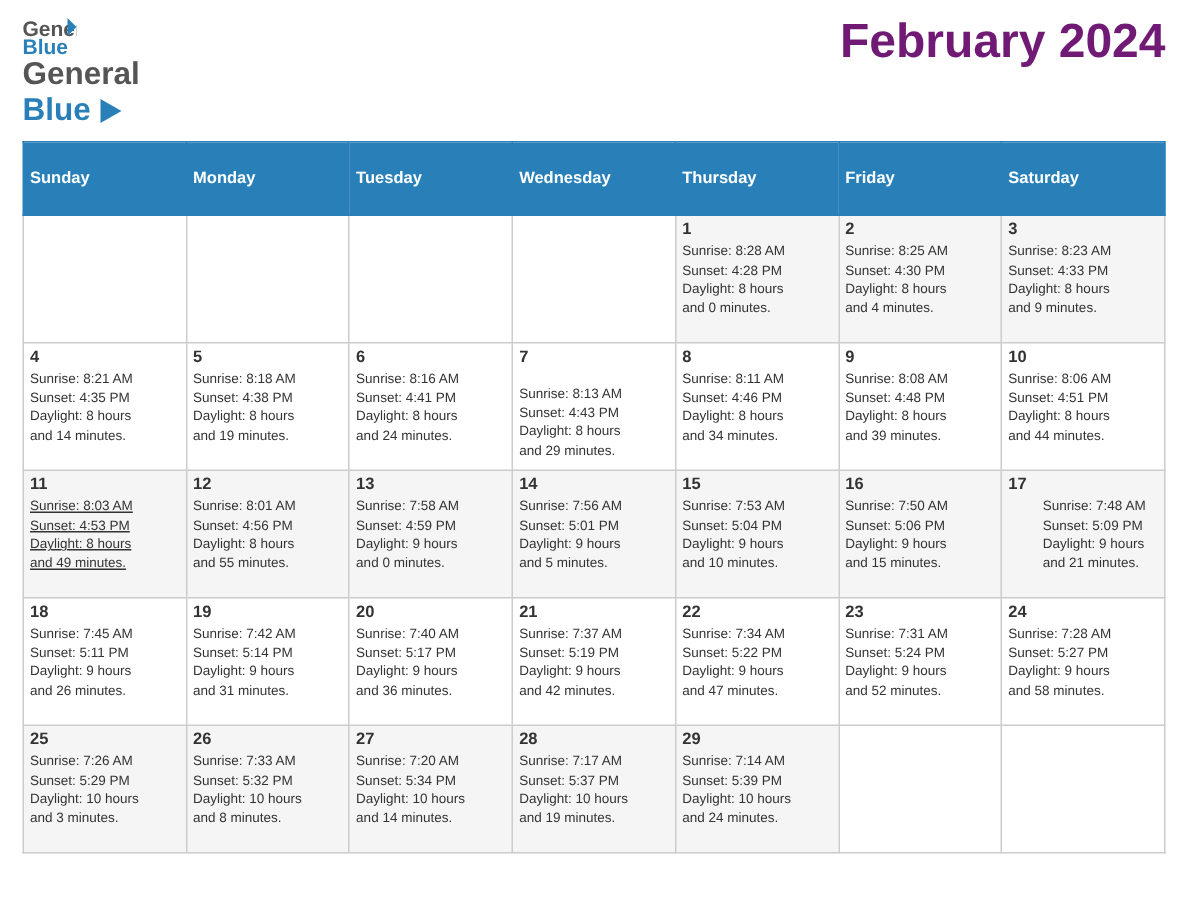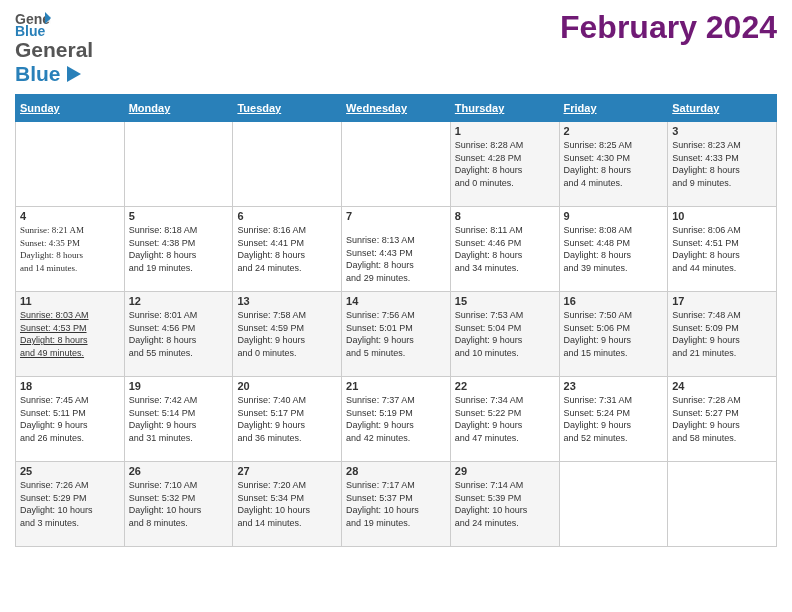--- a/index.html
+++ b/index.html
@@ -40,24 +40,23 @@
     }
     table {
       width: 100%;
       border-collapse: collapse;
       table-layout: fixed;
     }
     thead tr th {
       background-color: #2980b9;
       color: #fff;
       font-size: 11px;
-      padding: 7px 4px;
+      padding: 18px 4px;
       text-align: left;
       border: 1px solid #2980b9;
-      text-decoration: underline;
     }
     tbody tr td {
       border: 1px solid #ccc;
       vertical-align: top;
       padding: 3px 4px;
       font-size: 9.5px;
       color: #333;
       height: 85px;
       width: 113px;
       background: #fff;
@@ -155,21 +154,21 @@
             <div class="day-number">3</div>
             <div class="day-info" style="white-space: pre-line;">Sunrise: 8:23 AM
 Sunset: 4:33 PM
 Daylight: 8 hours
 and 9 minutes.</div>
           </td>
         </tr>
         <tr>
           <td>
             <div class="day-number">4</div>
-            <div class="day-info" style="white-space: pre-line; font-family: Liberation Serif, serif;">Sunrise: 8:21 AM
+            <div class="day-info" style="white-space: pre-line;">Sunrise: 8:21 AM
 Sunset: 4:35 PM
 Daylight: 8 hours
 and 14 minutes.</div>
           </td>
           <td>
             <div class="day-number">5</div>
             <div class="day-info" style="white-space: pre-line;">Sunrise: 8:18 AM
 Sunset: 4:38 PM
 Daylight: 8 hours
 and 19 minutes.</div>
@@ -248,21 +247,21 @@
           </td>
           <td>
             <div class="day-number">16</div>
             <div class="day-info" style="white-space: pre-line;">Sunrise: 7:50 AM
 Sunset: 5:06 PM
 Daylight: 9 hours
 and 15 minutes.</div>
           </td>
           <td>
             <div class="day-number">17</div>
-            <div class="day-info" style="white-space: pre-line;">Sunrise: 7:48 AM
+            <div class="day-info" style="white-space: pre-line; margin-left: 23px;">Sunrise: 7:48 AM
 Sunset: 5:09 PM
 Daylight: 9 hours
 and 21 minutes.</div>
           </td>
         </tr>
         <tr>
           <td>
             <div class="day-number">18</div>
             <div class="day-info" style="white-space: pre-line;">Sunrise: 7:45 AM
 Sunset: 5:11 PM
@@ -315,21 +314,21 @@
         <tr>
           <td>
             <div class="day-number">25</div>
             <div class="day-info" style="white-space: pre-line;">Sunrise: 7:26 AM
 Sunset: 5:29 PM
 Daylight: 10 hours
 and 3 minutes.</div>
           </td>
           <td>
             <div class="day-number">26</div>
-            <div class="day-info" style="white-space: pre-line;">Sunrise: 7:10 AM
+            <div class="day-info" style="white-space: pre-line;">Sunrise: 7:33 AM
 Sunset: 5:32 PM
 Daylight: 10 hours
 and 8 minutes.</div>
           </td>
           <td>
             <div class="day-number">27</div>
             <div class="day-info" style="white-space: pre-line;">Sunrise: 7:20 AM
 Sunset: 5:34 PM
 Daylight: 10 hours
 and 14 minutes.</div>

